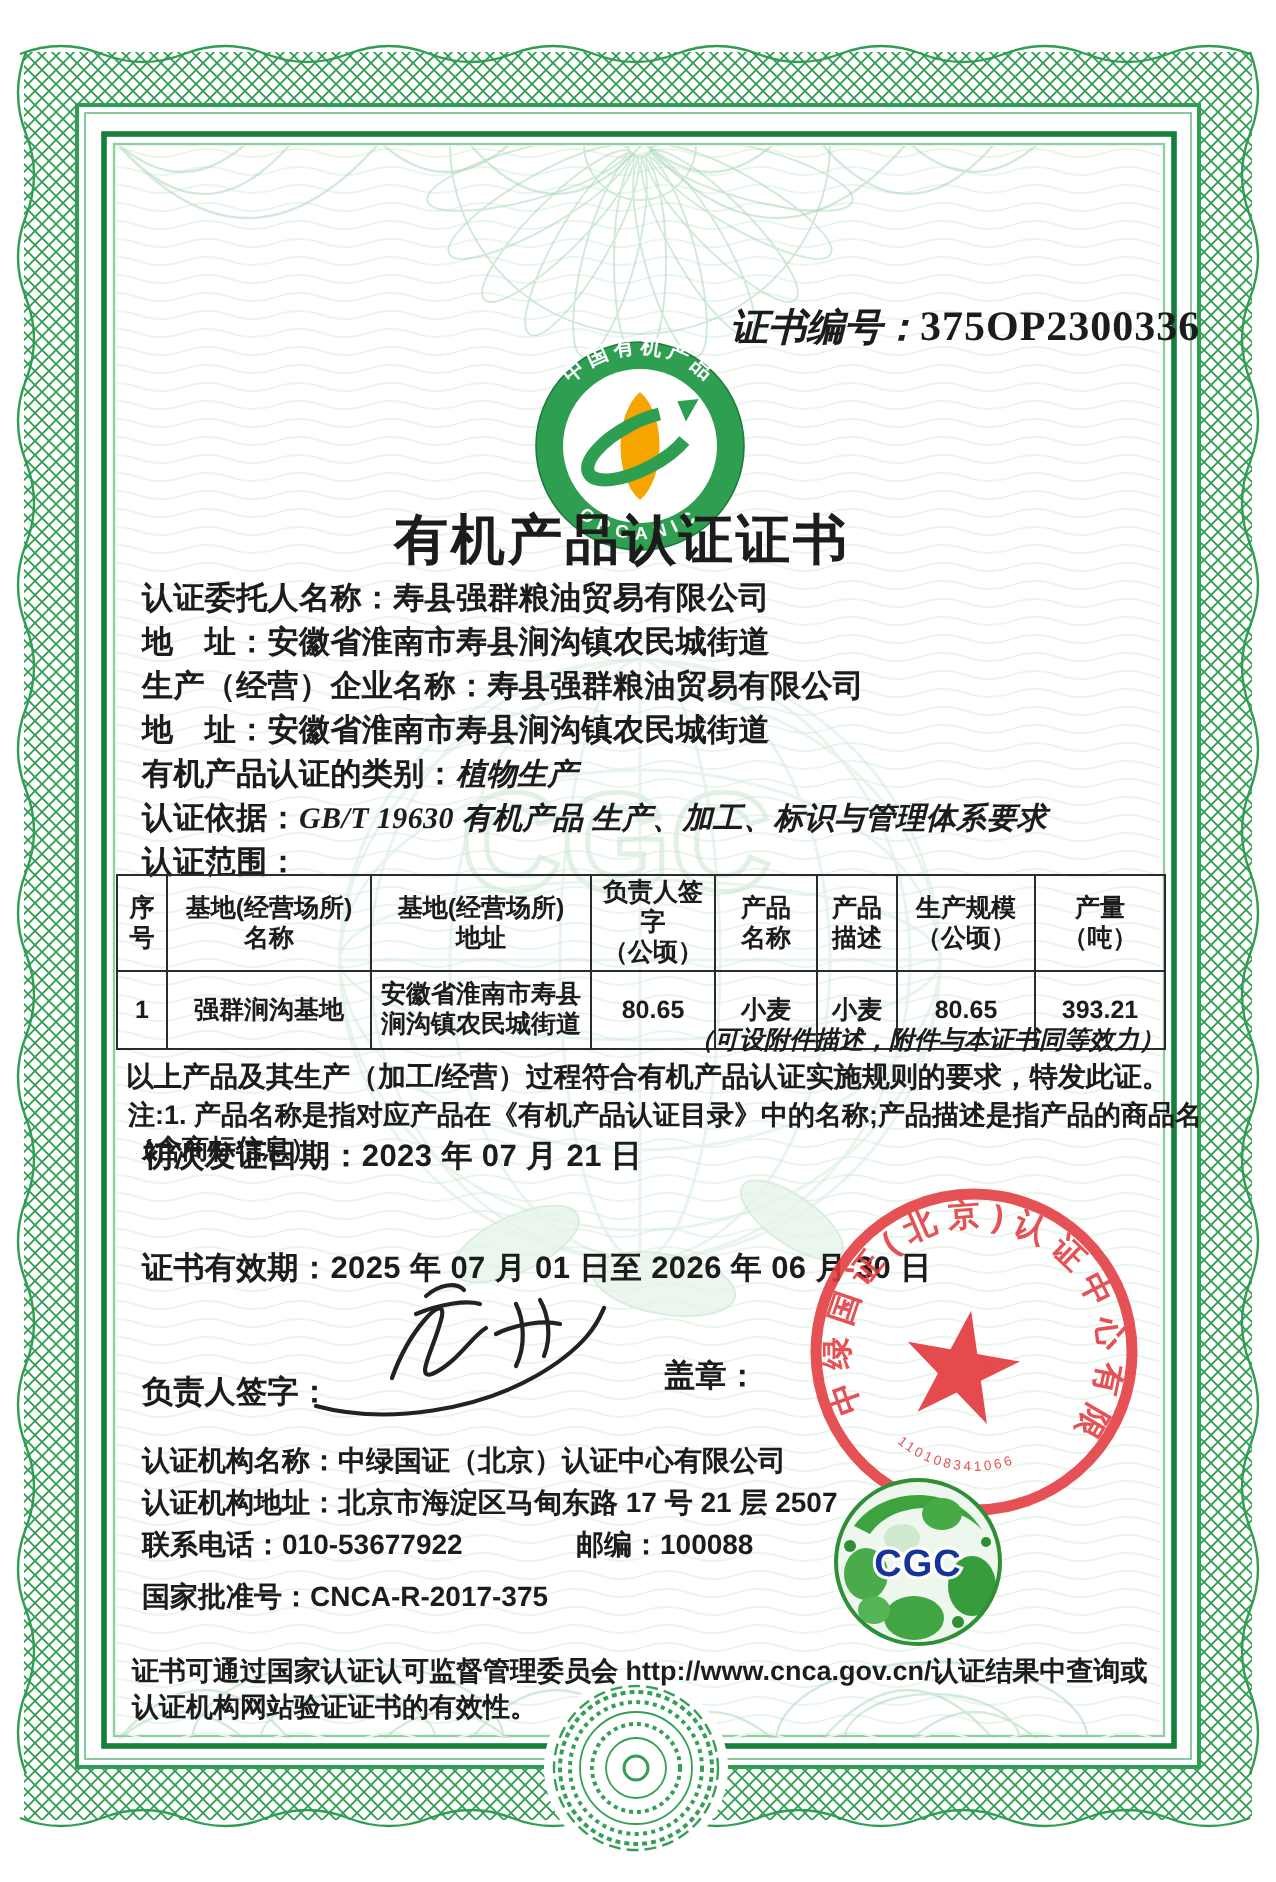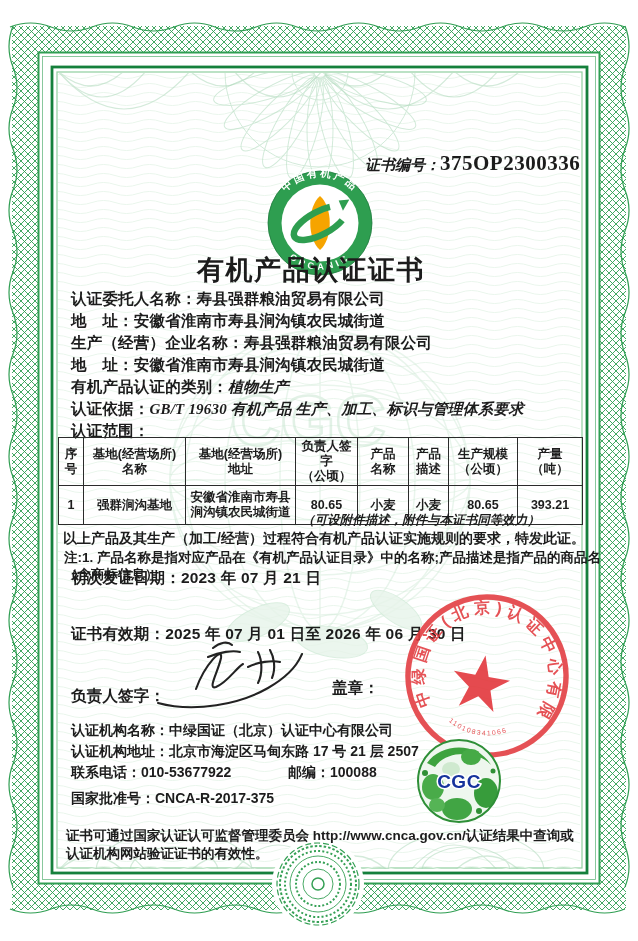--- a/index.html
+++ b/index.html
@@ -115,21 +115,21 @@
         <circle r="33" stroke-width="2" stroke-dasharray="2 2.2"></circle>
         <circle r="28" stroke-width="0.9"></circle>
         <circle r="22" stroke-width="2" stroke-dasharray="2 2"></circle>
         <circle r="15" stroke-width="0.9"></circle>
         <circle r="6" stroke-width="1.5"></circle>
       </g>
     </g>
   </svg>
 
   <div class="abs" style="left:365px;top:151px;">
-    <span class="kai" style="font-size:15px;">证书编号：</span><span class="certnum">375OP2300336</span>
+    <span class="kai" style="font-size:19px;">证书编号：</span><span class="certnum">375OP2300336</span>
   </div>
 
   <svg class="abs" style="left:266px;top:169px;" width="108" height="108" viewBox="-54 -54 108 108">
     <defs>
       <path id="lgTop" d="M-46,6 A46.4,46.4 0 1 1 46,6"></path>
       <path id="lgBot" d="M-38,27 A46.6,46.6 0 0 0 38,27"></path>
     </defs>
     <circle r="52" fill="#2e9e50"></circle>
     <circle r="52" fill="none" stroke="#1d7a3c" stroke-width="0.8"></circle>
     <circle r="38.5" fill="#ffffff"></circle>
@@ -206,21 +206,21 @@
 涧沟镇农民城街道</td>
       <td>80.65</td>
       <td>小麦</td>
       <td>小麦</td>
       <td>80.65</td>
       <td>393.21</td>
     </tr>
   </tbody>
     </table>
 
-  <div class="abs kai" style="left:260px;top:512px;width:322px;text-align:center;font-size:12.5px;">（可设附件描述，附件与本证书同等效力）</div>
+  <div class="abs kai" style="left:260px;top:512px;width:322px;text-align:right;font-size:12.5px;">（可设附件描述，附件与本证书同等效力）</div>
 
   <div class="abs" style="left:63px;top:530px;width:522px;font-size:14px;font-weight:700;white-space:nowrap;">以上产品及其生产（加工/经营）过程符合有机产品认证实施规则的要求，特发此证。</div>
   <div class="abs small" style="left:64px;top:549px;white-space:nowrap;">注:1. 产品名称是指对应产品在《有机产品认证目录》中的名称;产品描述是指产品的商品名</div>
   <div class="abs small" style="left:64px;top:566px;">（含商标信息）</div>
 
   <div class="abs line" style="left:71px;top:556px;margin-top:12px;">
     <span>初次发证日期：</span><span>2023 年 07 月 21 日</span>
   </div>
   <div class="abs line" style="left:71px;top:624px;">
     <span>证书有效期：</span><span>2025 年 07 月 01 日至 2026 年 06 月 30 日</span>

